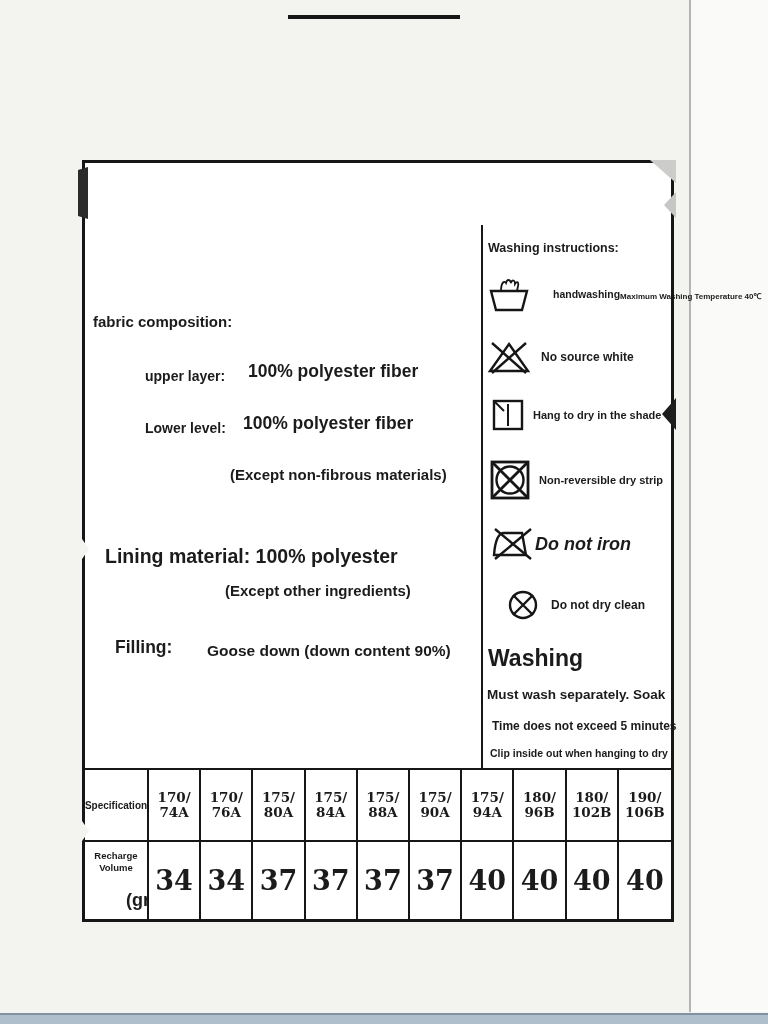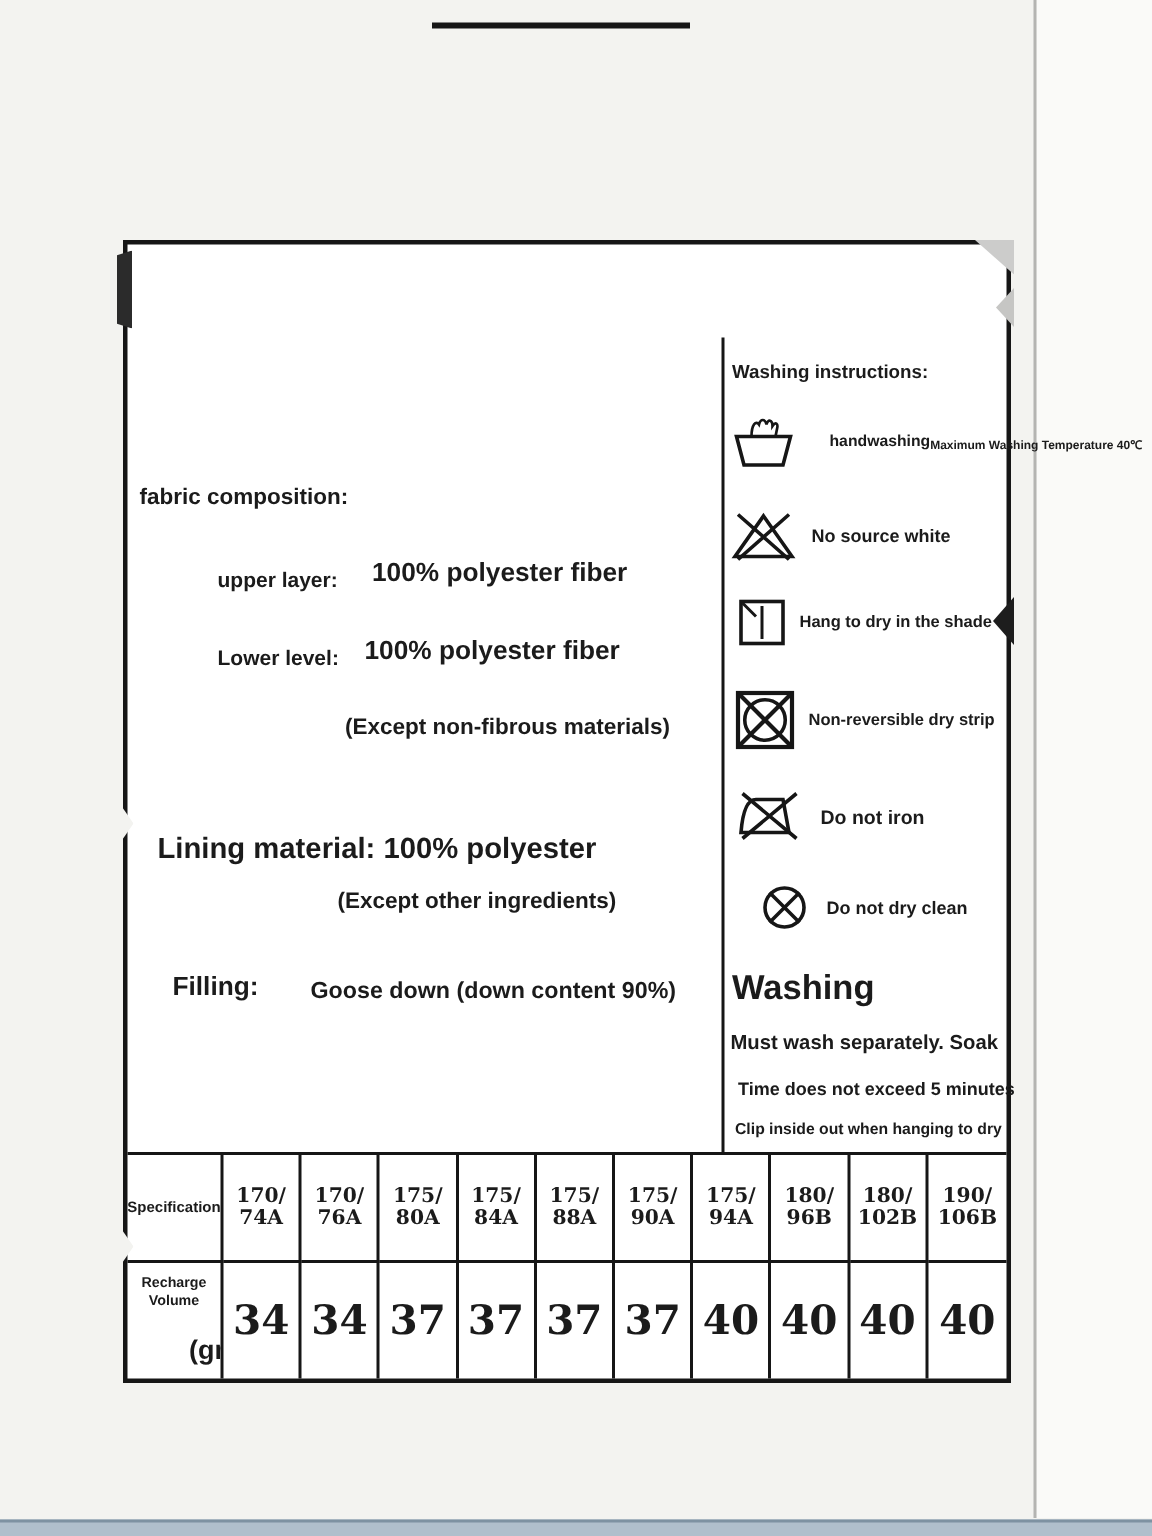--- a/index.html
+++ b/index.html
@@ -17,21 +17,21 @@
     position:absolute; left:82px; top:160px; width:592px; height:762px;
     background:#ffffff; border:3px solid #161616; box-sizing:border-box;
   }
 
   
   .hdr { position:absolute; left:0; top:0; width:586px; height:62px; border-bottom:2px solid #161616; box-sizing:border-box; display:flex; }
   .hdr-left { width:266px; border-right:2px solid #161616; box-sizing:border-box; display:flex; align-items:center; padding-left:10px; font-size:17px; font-weight:bold; }
   .hdr-right { flex:1; display:flex; align-items:center; justify-content:center; font-size:23px; font-weight:bold; letter-spacing:0.3px; }
 
   
-  .body-left { position:absolute; left:0; top:72px; width:396px; height:543px; }
+  .body-left { position:absolute; left:0; top:62px; width:396px; height:543px; }
   .body-right { position:absolute; left:396px; top:62px; width:190px; height:543px; border-left:2px solid #161616; box-sizing:border-box; }
 
   .lc { position:absolute; font-weight:bold; white-space:nowrap; }
   .comp-title   { left:8px;   top:88px;  font-size:15px; }
   .upper-label  { left:60px;  top:143px; font-size:14px; }
   .upper-value  { left:163px; top:136px; font-size:17.5px; }
   .lower-label  { left:60px;  top:195px; font-size:14px; }
   .lower-value  { left:158px; top:188px; font-size:17.5px; }
   .except-note  { left:145px; top:241px; font-size:15px; }
   .lining       { left:20px;  top:320px; font-size:19.5px; }
@@ -49,21 +49,21 @@
   .wi-3 { left:8px; top:172px; }
   .wi-4 { left:6px; top:234px; }
   .wi-5 { left:6px; top:300px; }
   .wi-6 { left:22px; top:362px; }
   .hw-text { display:flex; flex-direction:row; align-items:center; margin-left:24px; font-weight:bold; }
   .hw-line { font-size:10.5px; line-height:1.3; }
   .hw-sub { font-size:8px; margin-top:2px; white-space:nowrap; }
   .wi-2 .wi-label { margin-left:10px; font-size:12px; font-weight:bold; }
   .wi-3 .wi-label { margin-left:8px;  font-size:11px; font-weight:bold; white-space:nowrap; }
   .wi-4 .wi-label { margin-left:8px;  font-size:11px; font-weight:bold; }
-  .wi-5 .wi-label { margin-left:12px; font-size:13px; font-weight:bold; }
+  .wi-5 .wi-label { font-size:18px; font-weight:bold;font-style:italic; }
   .wi-6 .wi-label { margin-left:10px; font-size:12px; font-weight:bold; }
 
   .notice-title { left:5px; top:420px; font-size:23px; }
   .notice-1 { left:4px; top:462px; font-size:13.5px; }
   .notice-2 { left:9px; top:494px; font-size:12px; }
   .notice-3 { left:7px; top:522px; font-size:10.5px; }
 
   
   .spec-table {
     position:absolute; left:0; top:605px; width:586px; height:151px;

